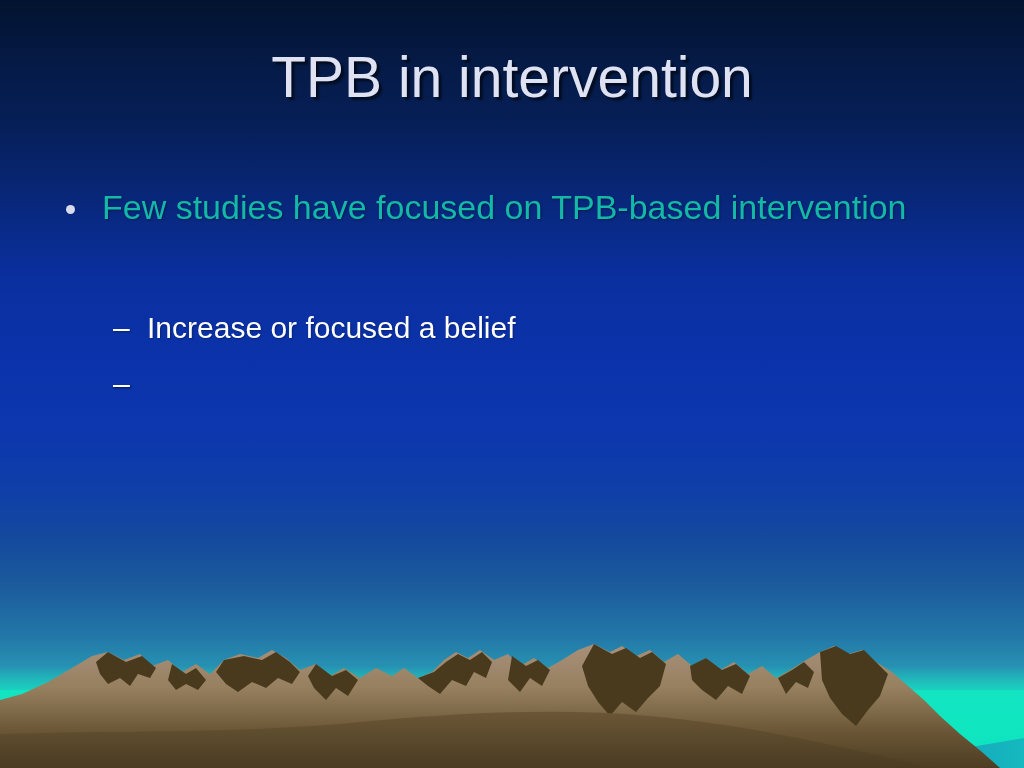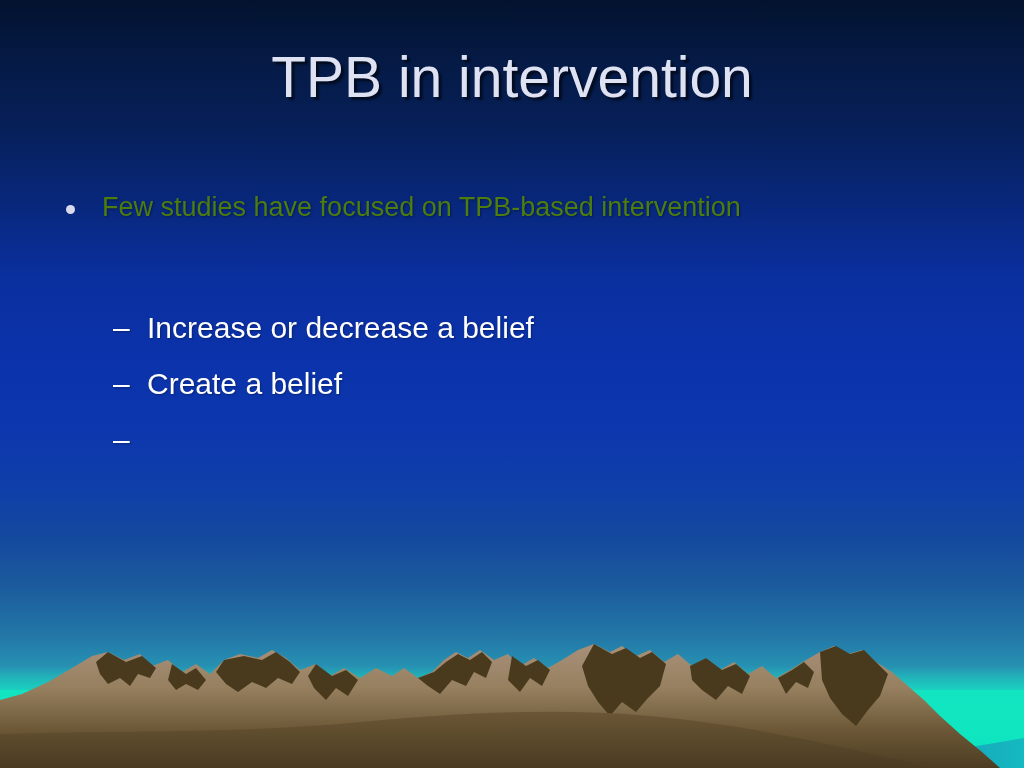--- a/index.html
+++ b/index.html
@@ -90,22 +90,22 @@
   .body-area {
     position: absolute;
     top: 186px;
     left: 56px;
     width: 912px;
   }
 
   .bullet-l1 {
     position: relative;
     padding-left: 46px;
-    color: #4d7c0f;
-    font-size: 27px;
+    color: #14b8a6;
+    font-size: 34px;
     line-height: 42px;
     text-shadow: 1px 1px 2px rgba(0,0,0,0.35);
     margin-bottom: 0;
   }
   .bullet-l1 .marker {
     position: absolute;
     left: 10px;
     top: 0;
     width: 11px;
     height: 42px;
@@ -224,28 +224,27 @@
       <span>Few studies have focused on TPB-based intervention</span>
     </div>
 
     <div class="bullet-gap"></div>
 
 
     <div class="sublist">
 
       <div class="bullet-l2">
         <span class="dash">–</span>
-        <span>Increase or decrease a belief</span>
-      </div>
-
-      <div class="bullet-l2">
-        <span class="dash">–</span>
-        <span>Create a belief</span>
+        <span>Increase or focused a belief</span>
       </div>
 
       <div class="bullet-l2">
         <span class="dash">–</span>
       </div>
 
+      <div class="bullet-l2">
+        <span class="dash">–</span>
+      </div>
+
     </div>
   </div>
 
 </div>
 
 </body></html>

